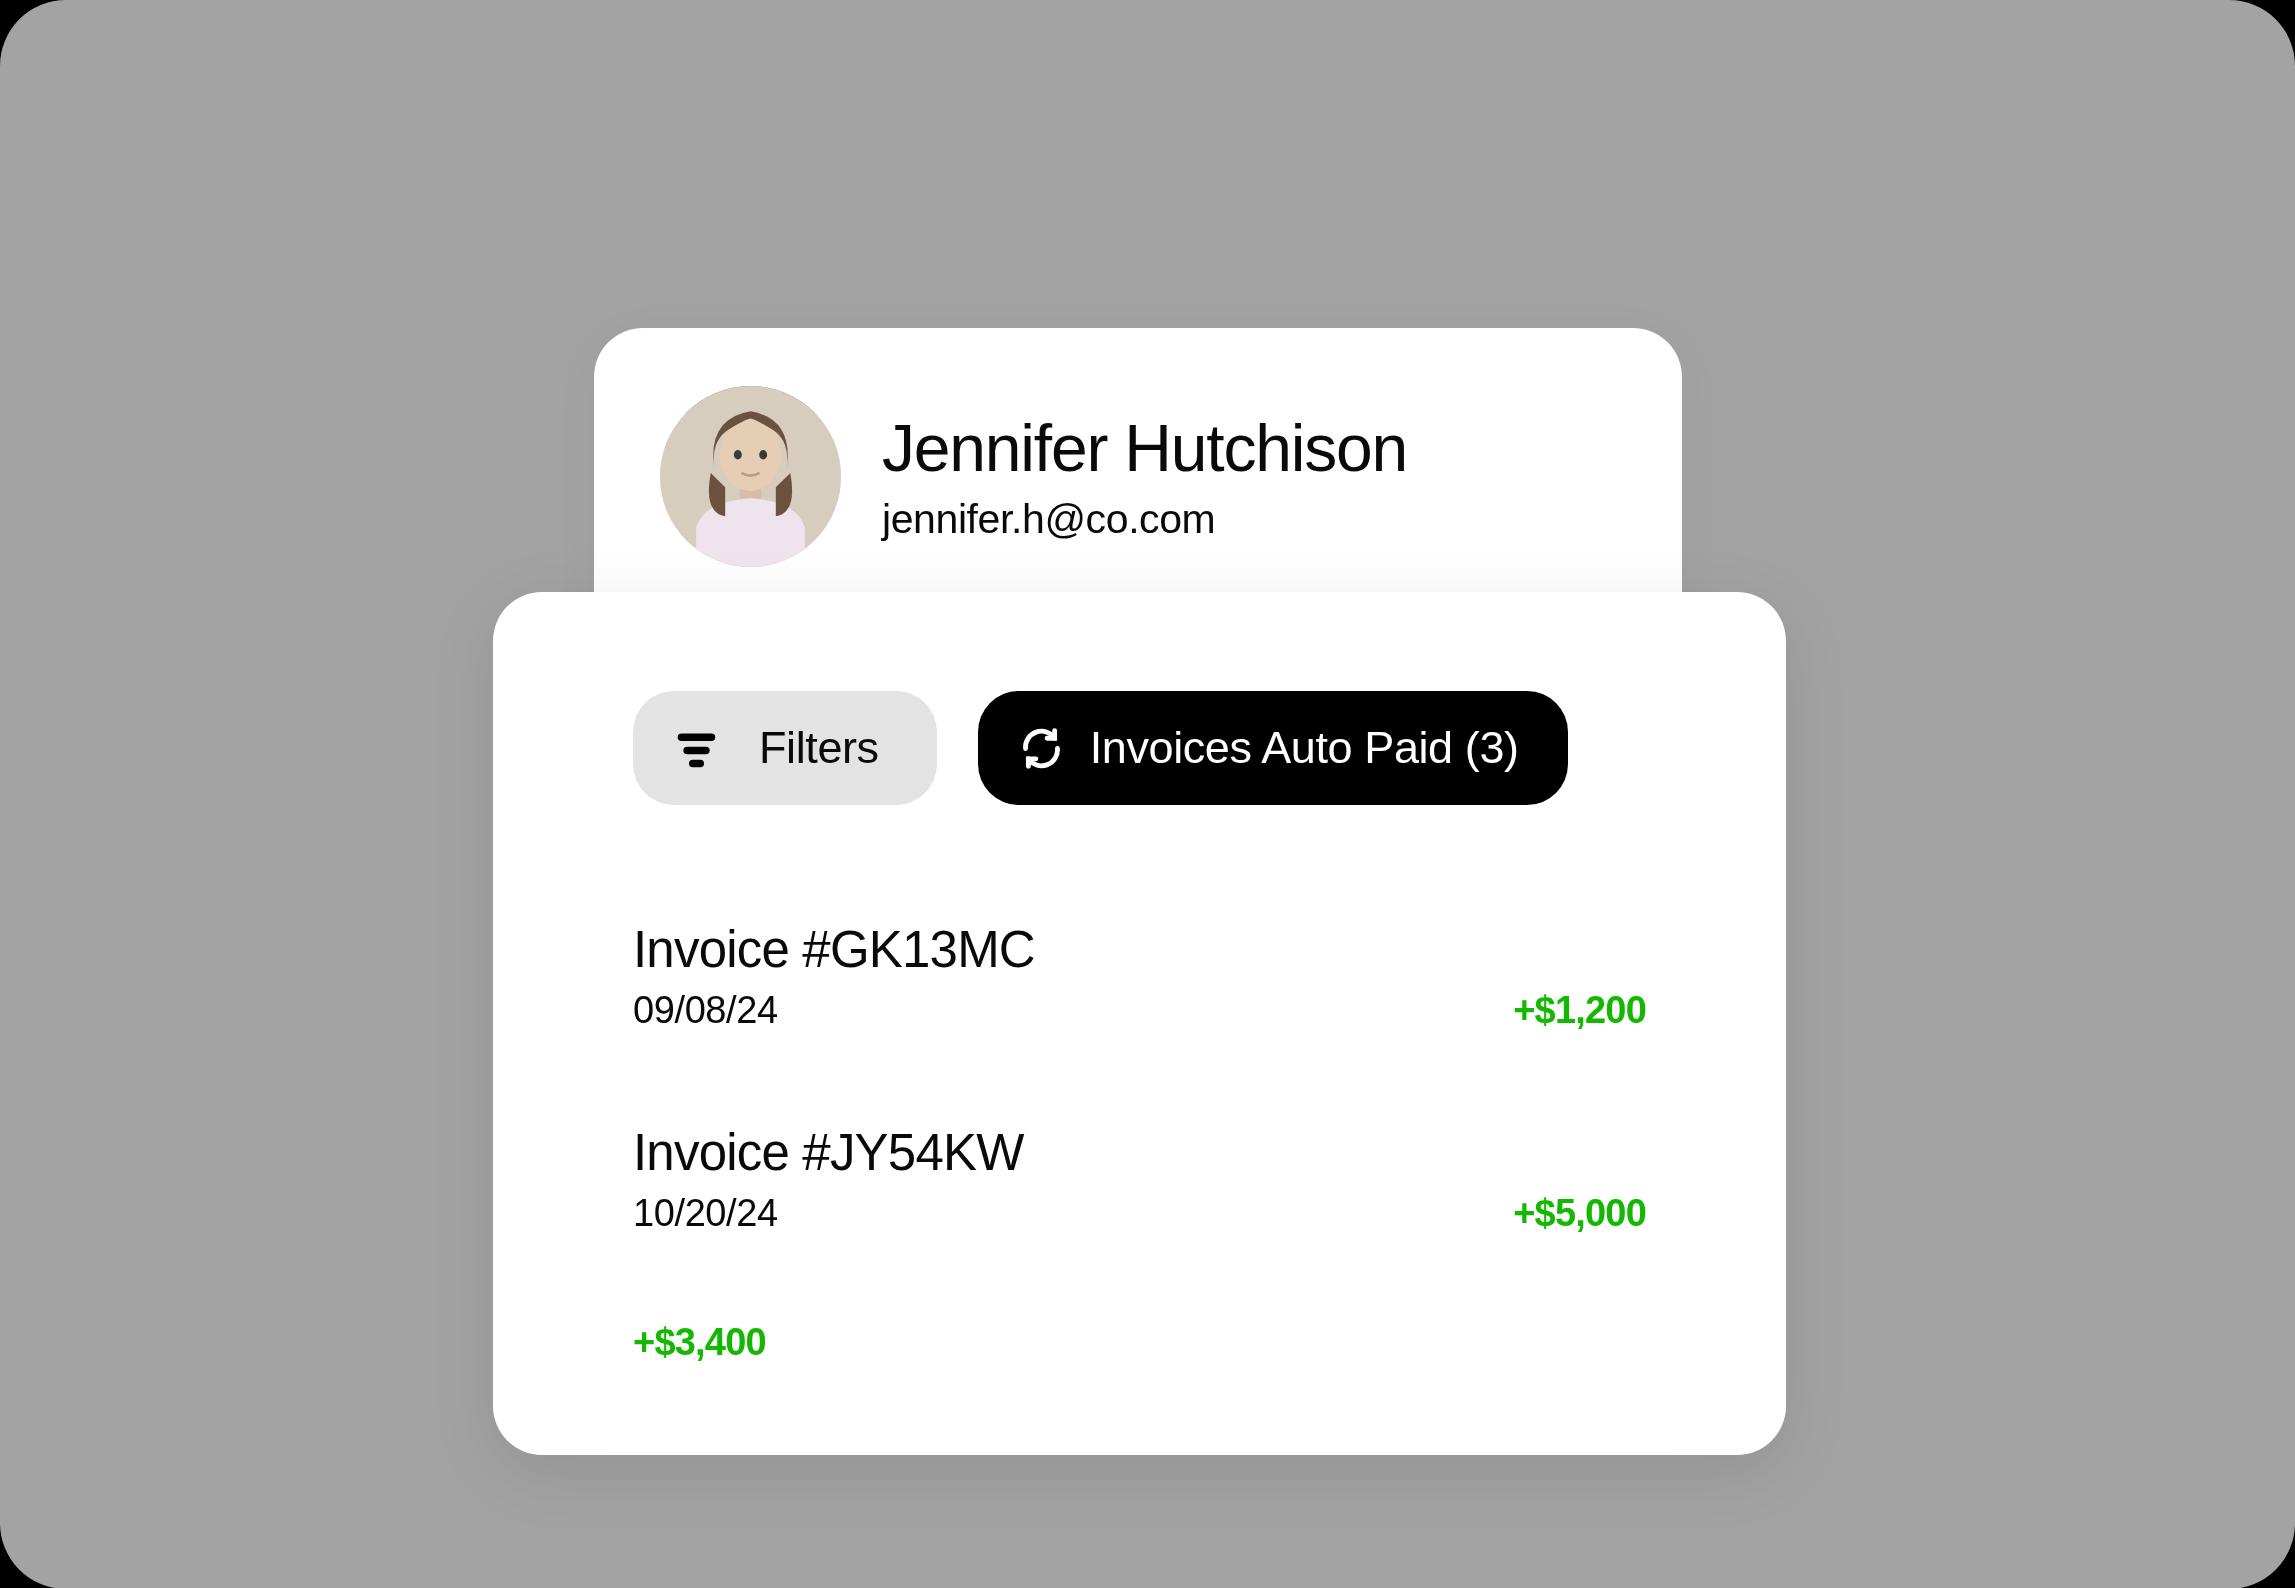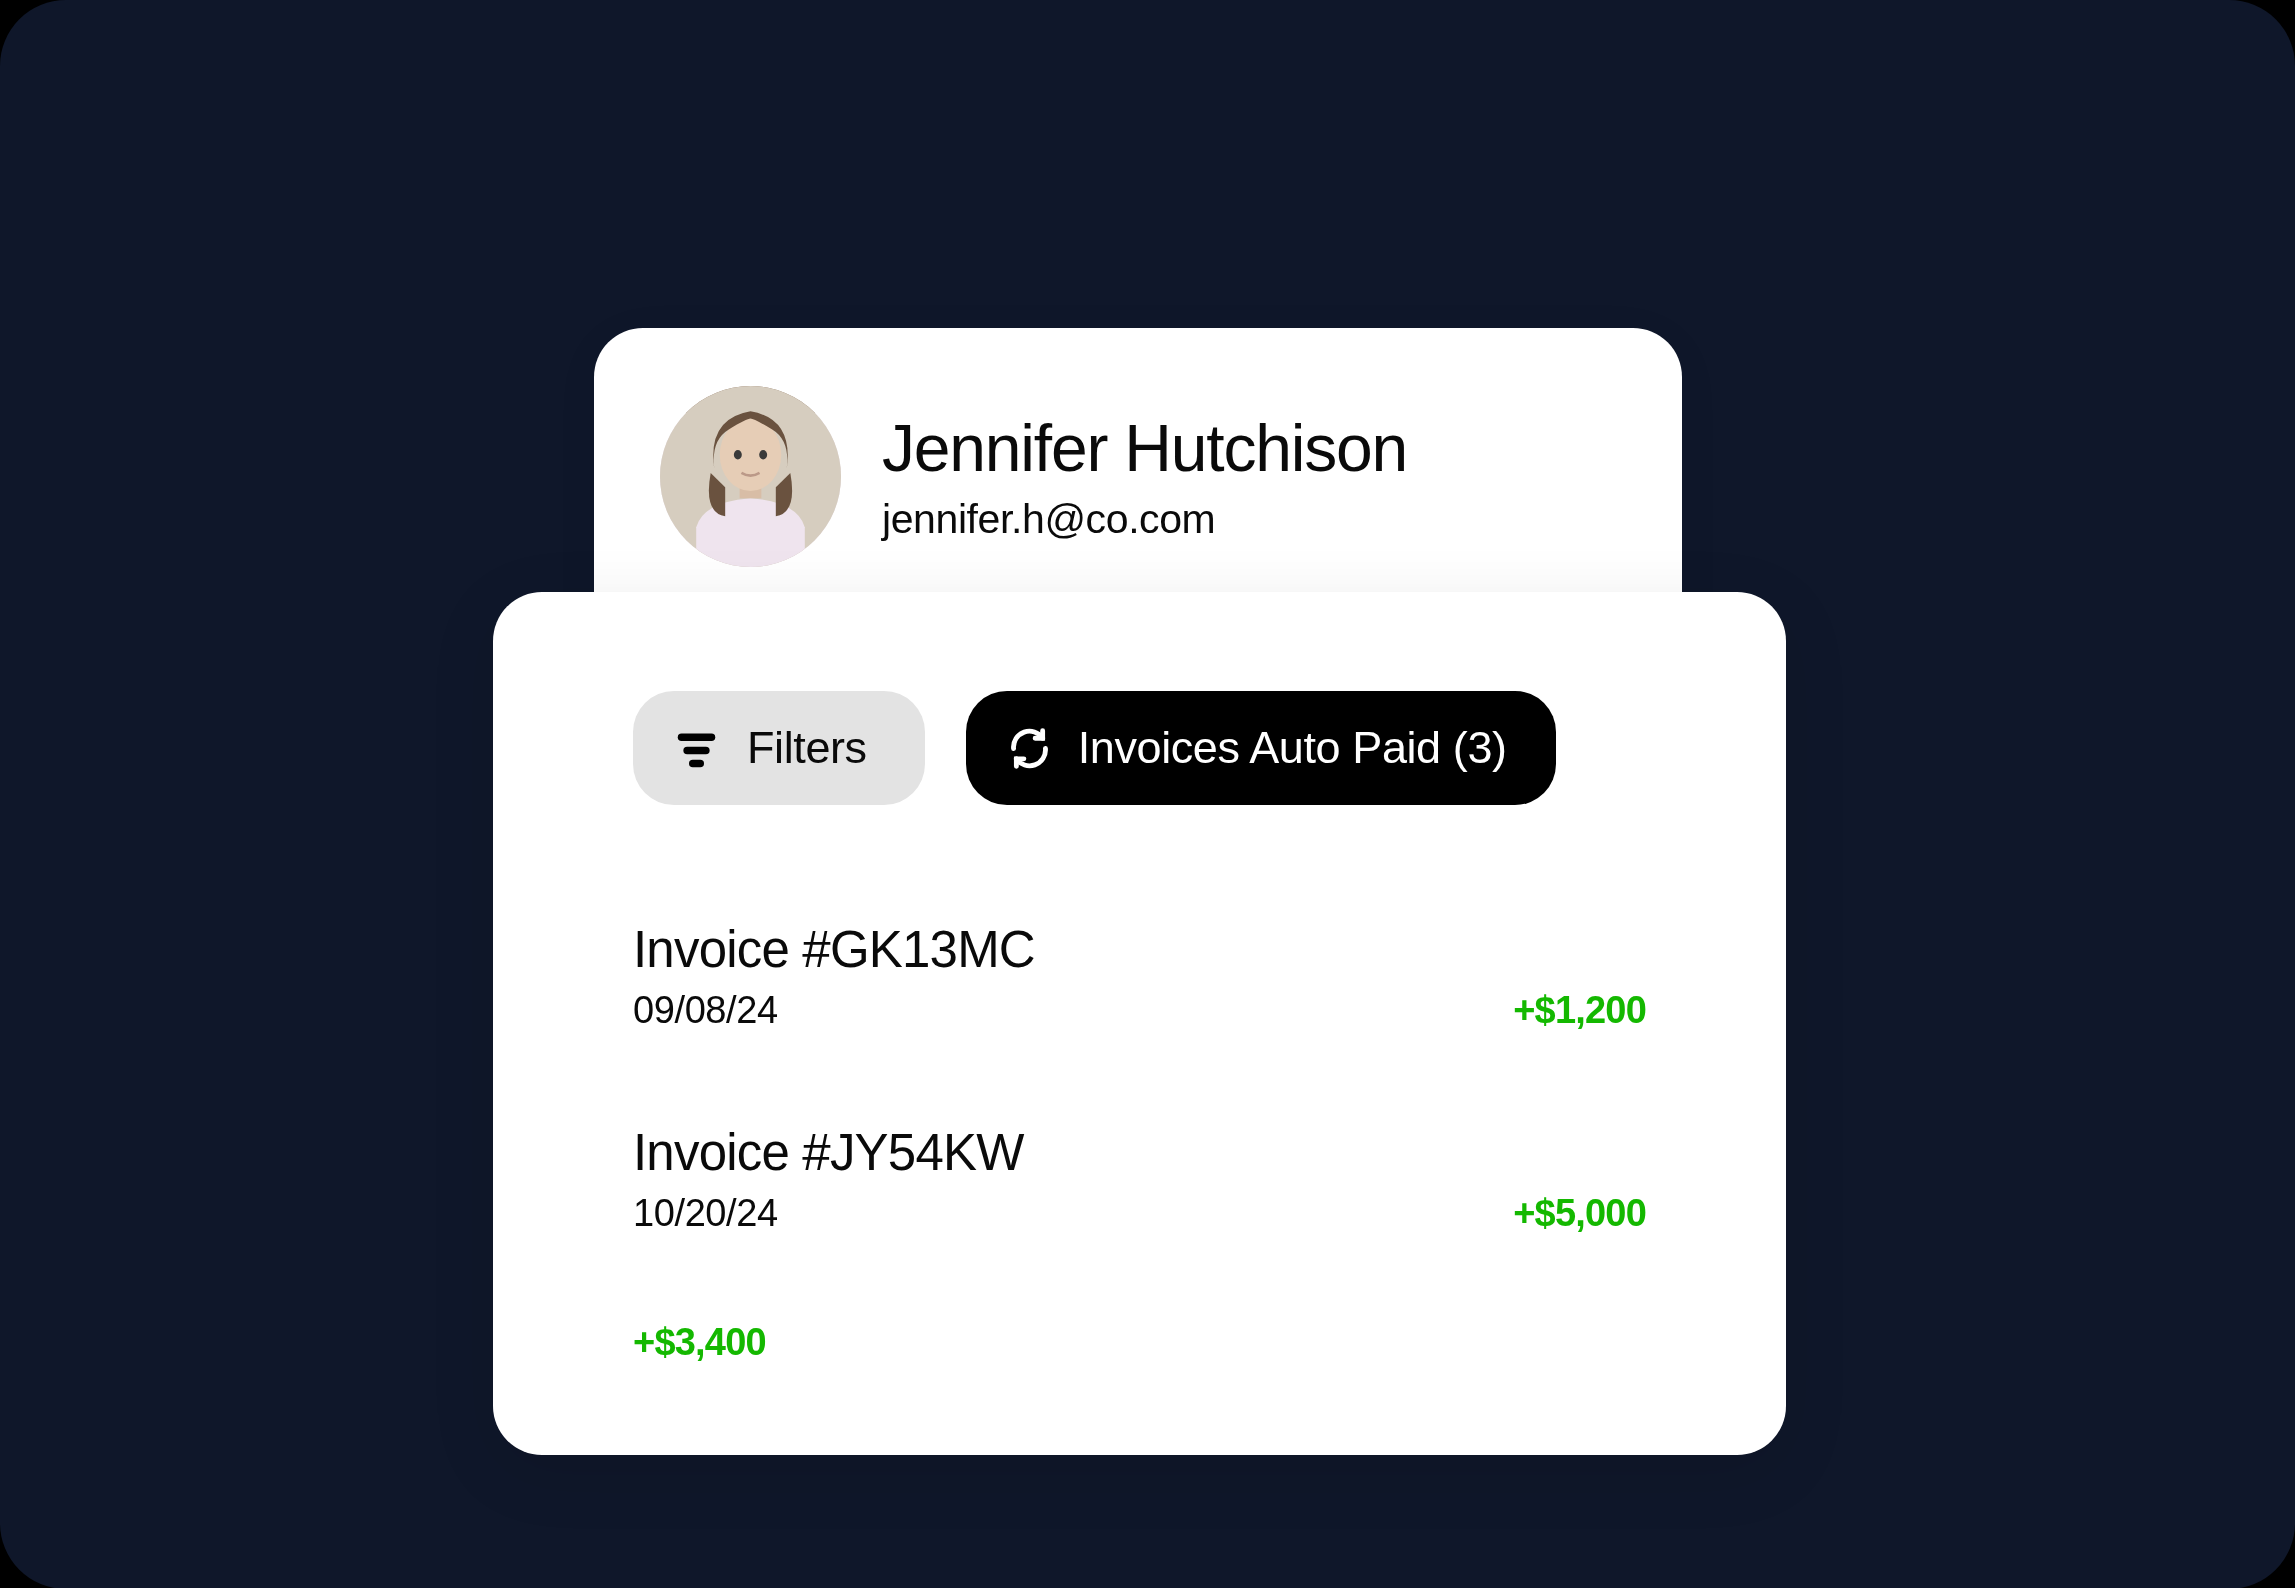--- a/index.html
+++ b/index.html
@@ -12,21 +12,21 @@
       background: #000;
       width: 2295px;
       height: 1589px;
       display: flex;
       align-items: flex-start;
       justify-content: center;
     }
     .canvas {
       width: 2295px;
       height: 1589px;
-      background: #0f172a;
+      background: #a3a3a3;
       border-radius: 66px;
       overflow: hidden;
       position: relative;
     }
     .profile-card {
       position: absolute;
       top: 328px;
       left: 594px;
       width: 1088px;
       background: #fff;
@@ -79,21 +79,21 @@
       box-shadow: 0 16.5px 66px rgba(0,0,0,0.10);
     }
     .controls-row {
       display: flex;
       gap: 41px;
       margin-bottom: 115px;
     }
     .filters-btn {
       display: flex;
       align-items: center;
-      gap: 28px;
+      gap: 40px;
       background: #e3e3e3;
       border-radius: 41px;
       padding: 31px 58px 31px 41px;
       cursor: pointer;
     }
     .filters-btn .icon-box {
       width: 45px;
       height: 45px;
       display: flex;
       align-items: center;

